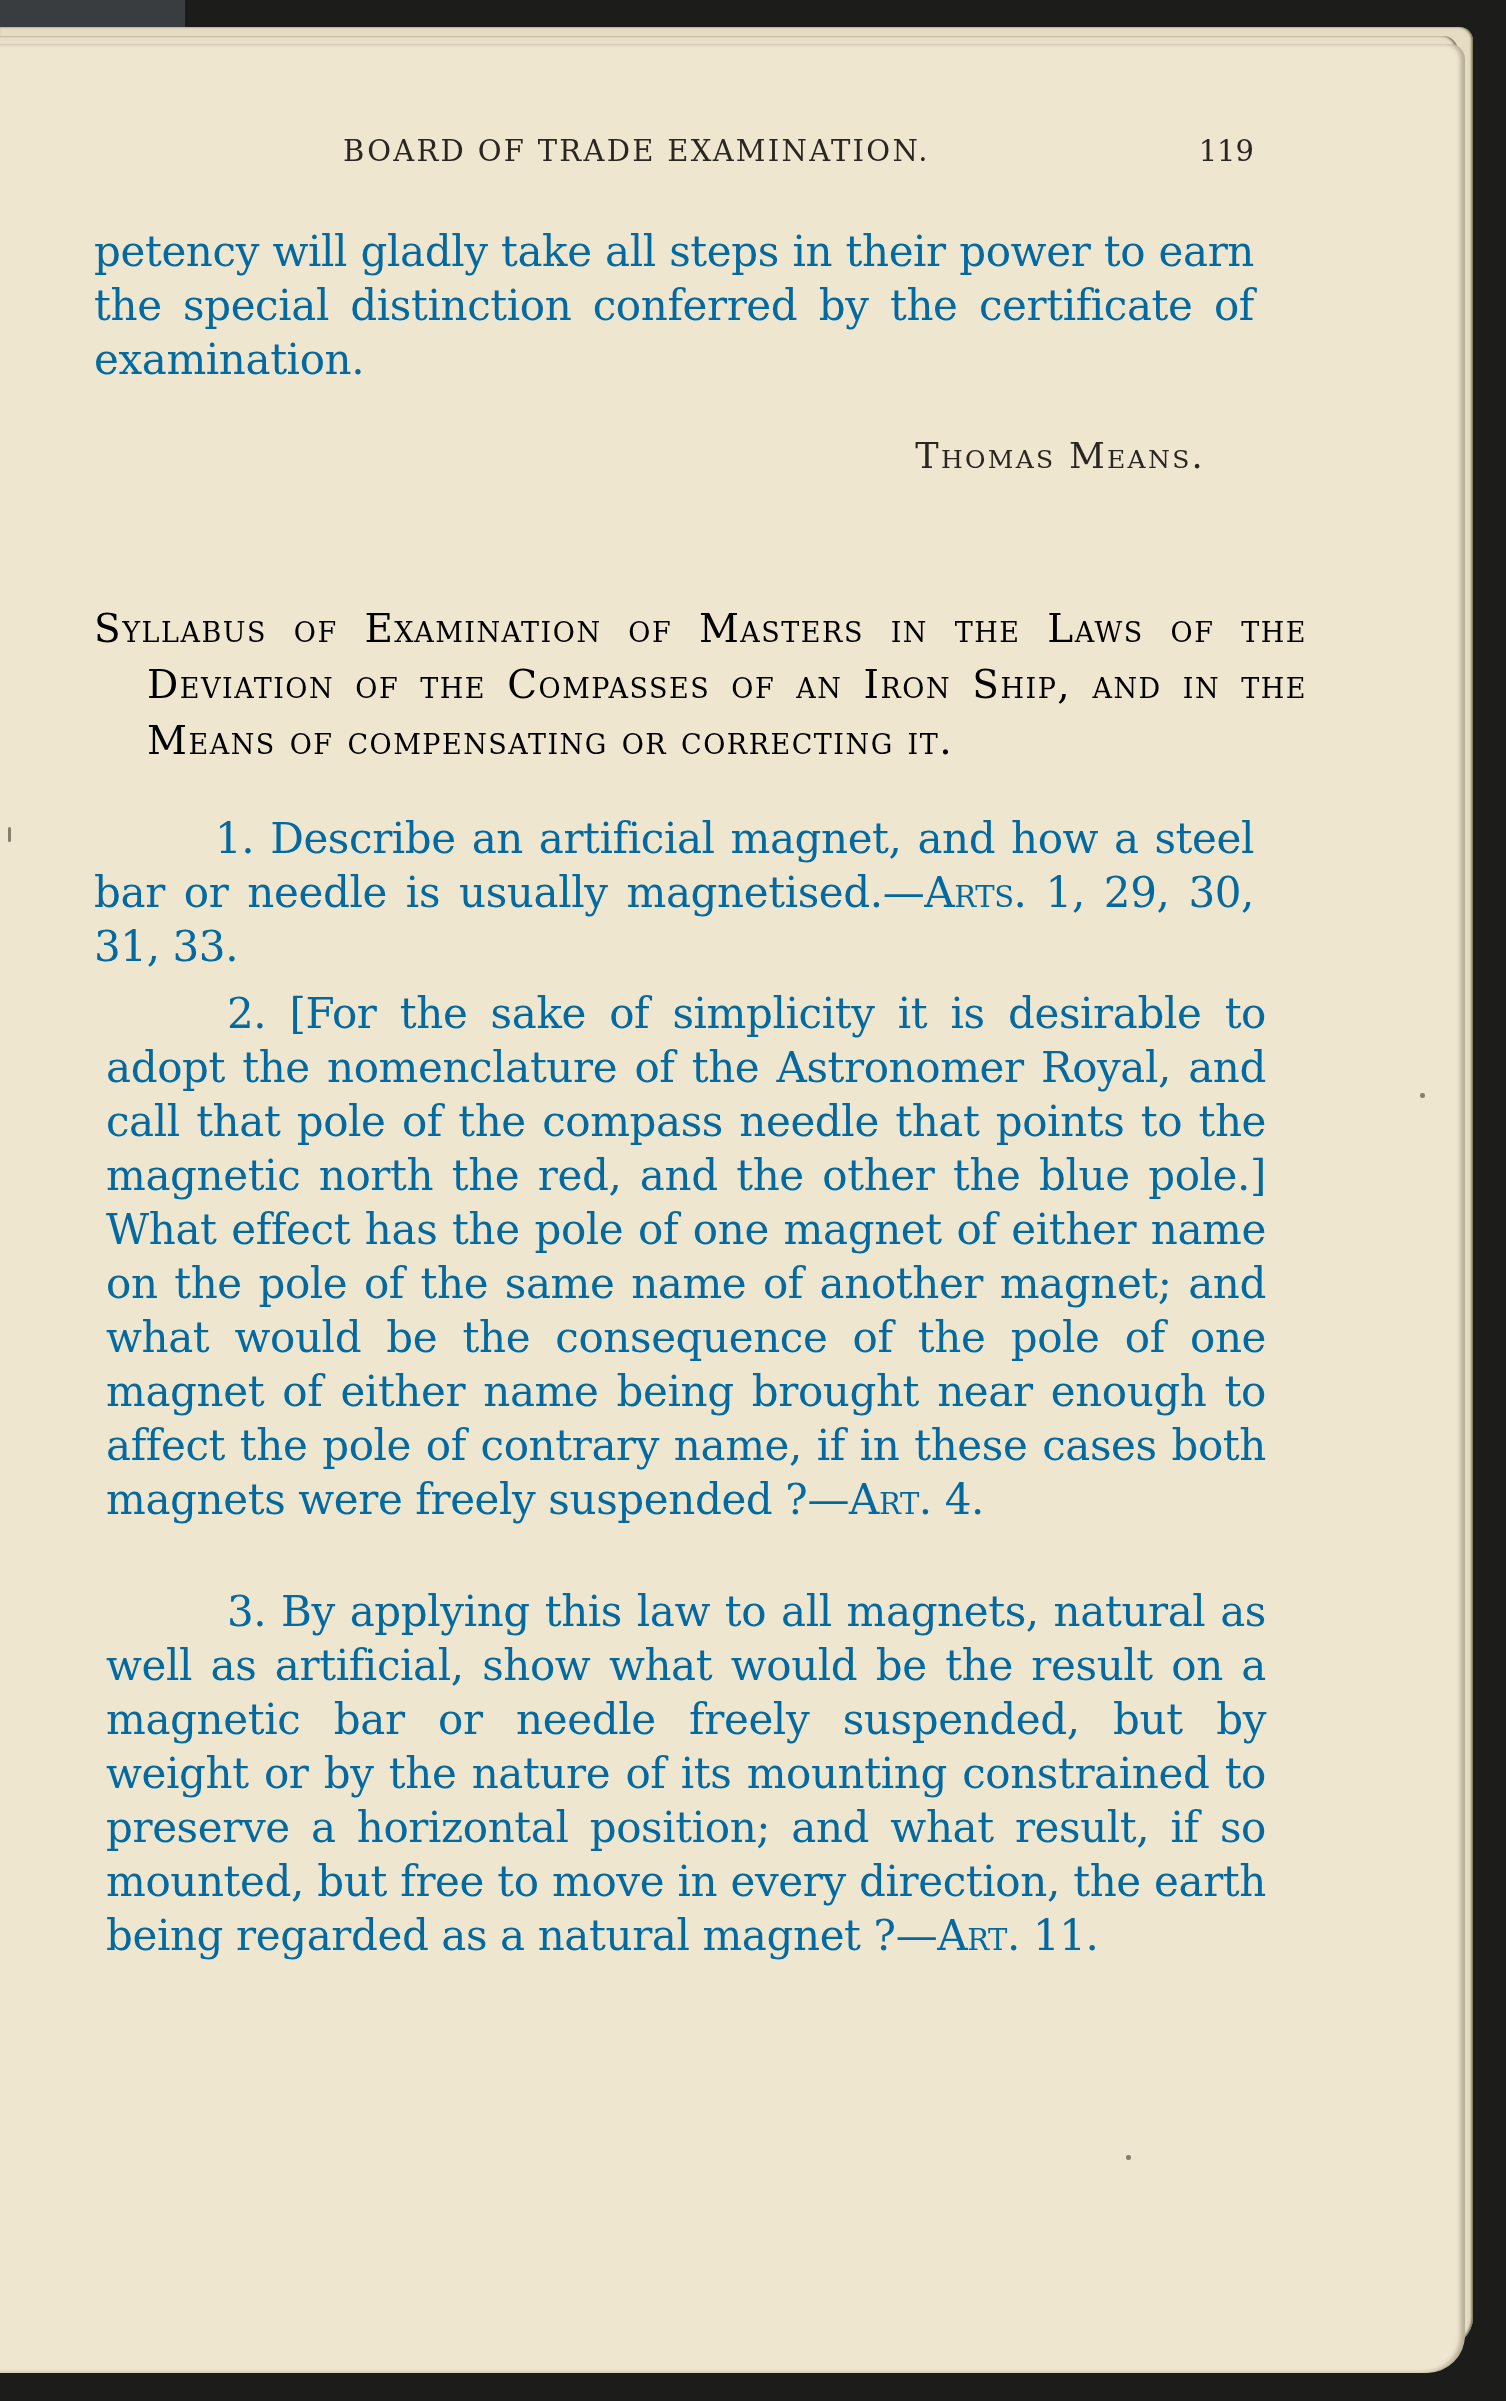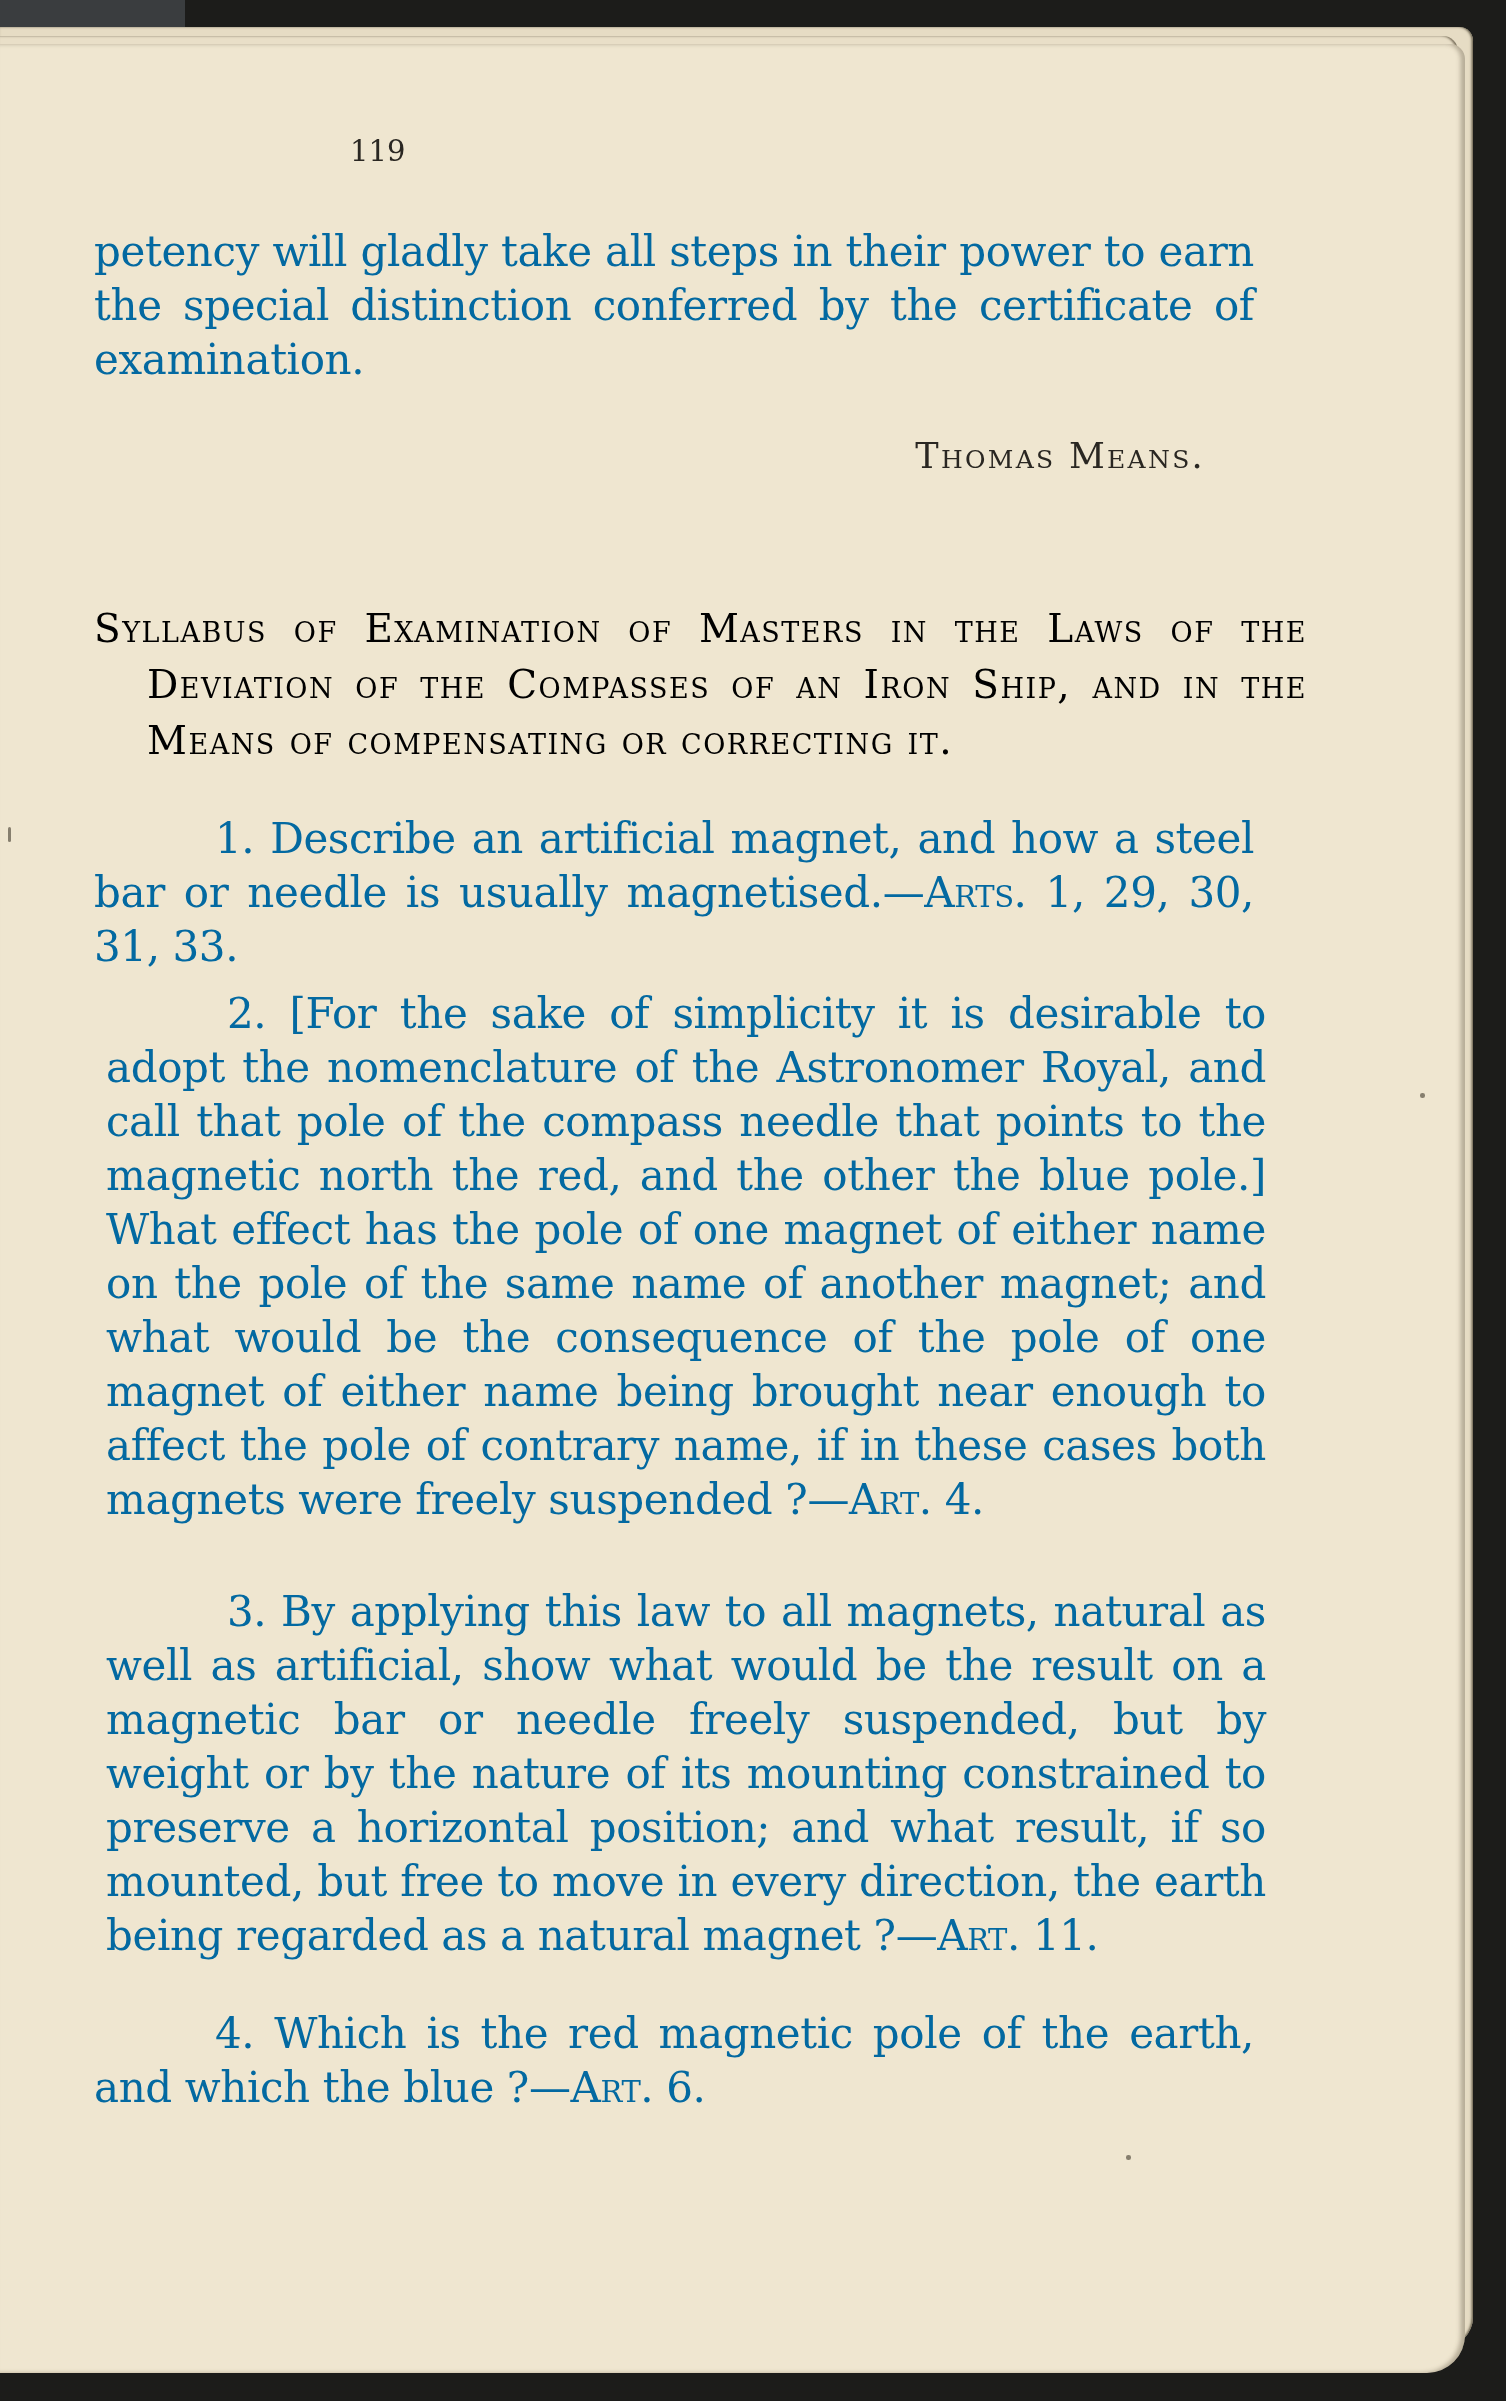--- a/index.html
+++ b/index.html
@@ -67,20 +67,21 @@
 </head>
 <body>
 
 <div class="backdrop-left"></div>
 <div class="page-stack-3"></div>
 <div class="page-stack-2"></div>
 
 <div class="page">
 
   <div class="running-head">
+    <span class="running-title">BOARD OF TRADE EXAMINATION.</span>
     <span class="page-number">119</span>
   </div>
 
   <p class="para" style="top:181px; margin:0;">petency will gladly take all steps in their power to earn the special distinction conferred by the certificate of examination.</p>
 
   <div class="signature">Thomas Means.</div>
 
   <p class="syllabus-head" style="margin:0;">Syllabus of Examination of Masters in the Laws of the Deviation of the Compasses of an Iron Ship, and in the Means of compensating or correcting it.</p>
 
   <p class="para indent" style="top:768px; margin:0;">
@@ -91,22 +92,18 @@
   <p class="para indent" style="top:931px; margin:12px;">
     <span>2.</span>
     <span>[For the sake of simplicity it is desirable to adopt the nomenclature of the Astronomer Royal, and call that pole of the compass needle that points to the magnetic north the red, and the other the blue pole.] What effect has the pole of one magnet of either name on the pole of the same name of another magnet; and what would be the consequence of the pole of one magnet of either name being brought near enough to affect the pole of contrary name, if in these cases both magnets were freely suspended ?</span><span class="sc">—Art. 4.</span>
   </p>
 
   <p class="para indent" style="top:1529px; margin:12px;">
     <span>3.</span>
     <span>By applying this law to all magnets, natural as well as artificial, show what would be the result on a magnetic bar or needle freely suspended, but by weight or by the nature of its mounting constrained to preserve a horizontal position; and what result, if so mounted, but free to move in every direction, the earth being regarded as a natural magnet ?</span><span class="sc">—Art. 11.</span>
   </p>
 
-  <p class="para indent" style="top:1963px; margin:0;">
-    <span>4.</span>
-    <span>Which is the red magnetic pole of the earth, and which the blue ?</span><span class="sc">—Art. 6.</span>
-  </p>
 
   <div class="faint-dot" style="left:1420px; top:1049px;"></div>
   <div class="faint-dot" style="left:1126px; top:2111px;"></div>
   <div class="faint-dot" style="left:7.5px; top:783px; width:3.8px; height:15px; border-radius:1.5px;"></div>
 </div>
 
 
 </body></html>

